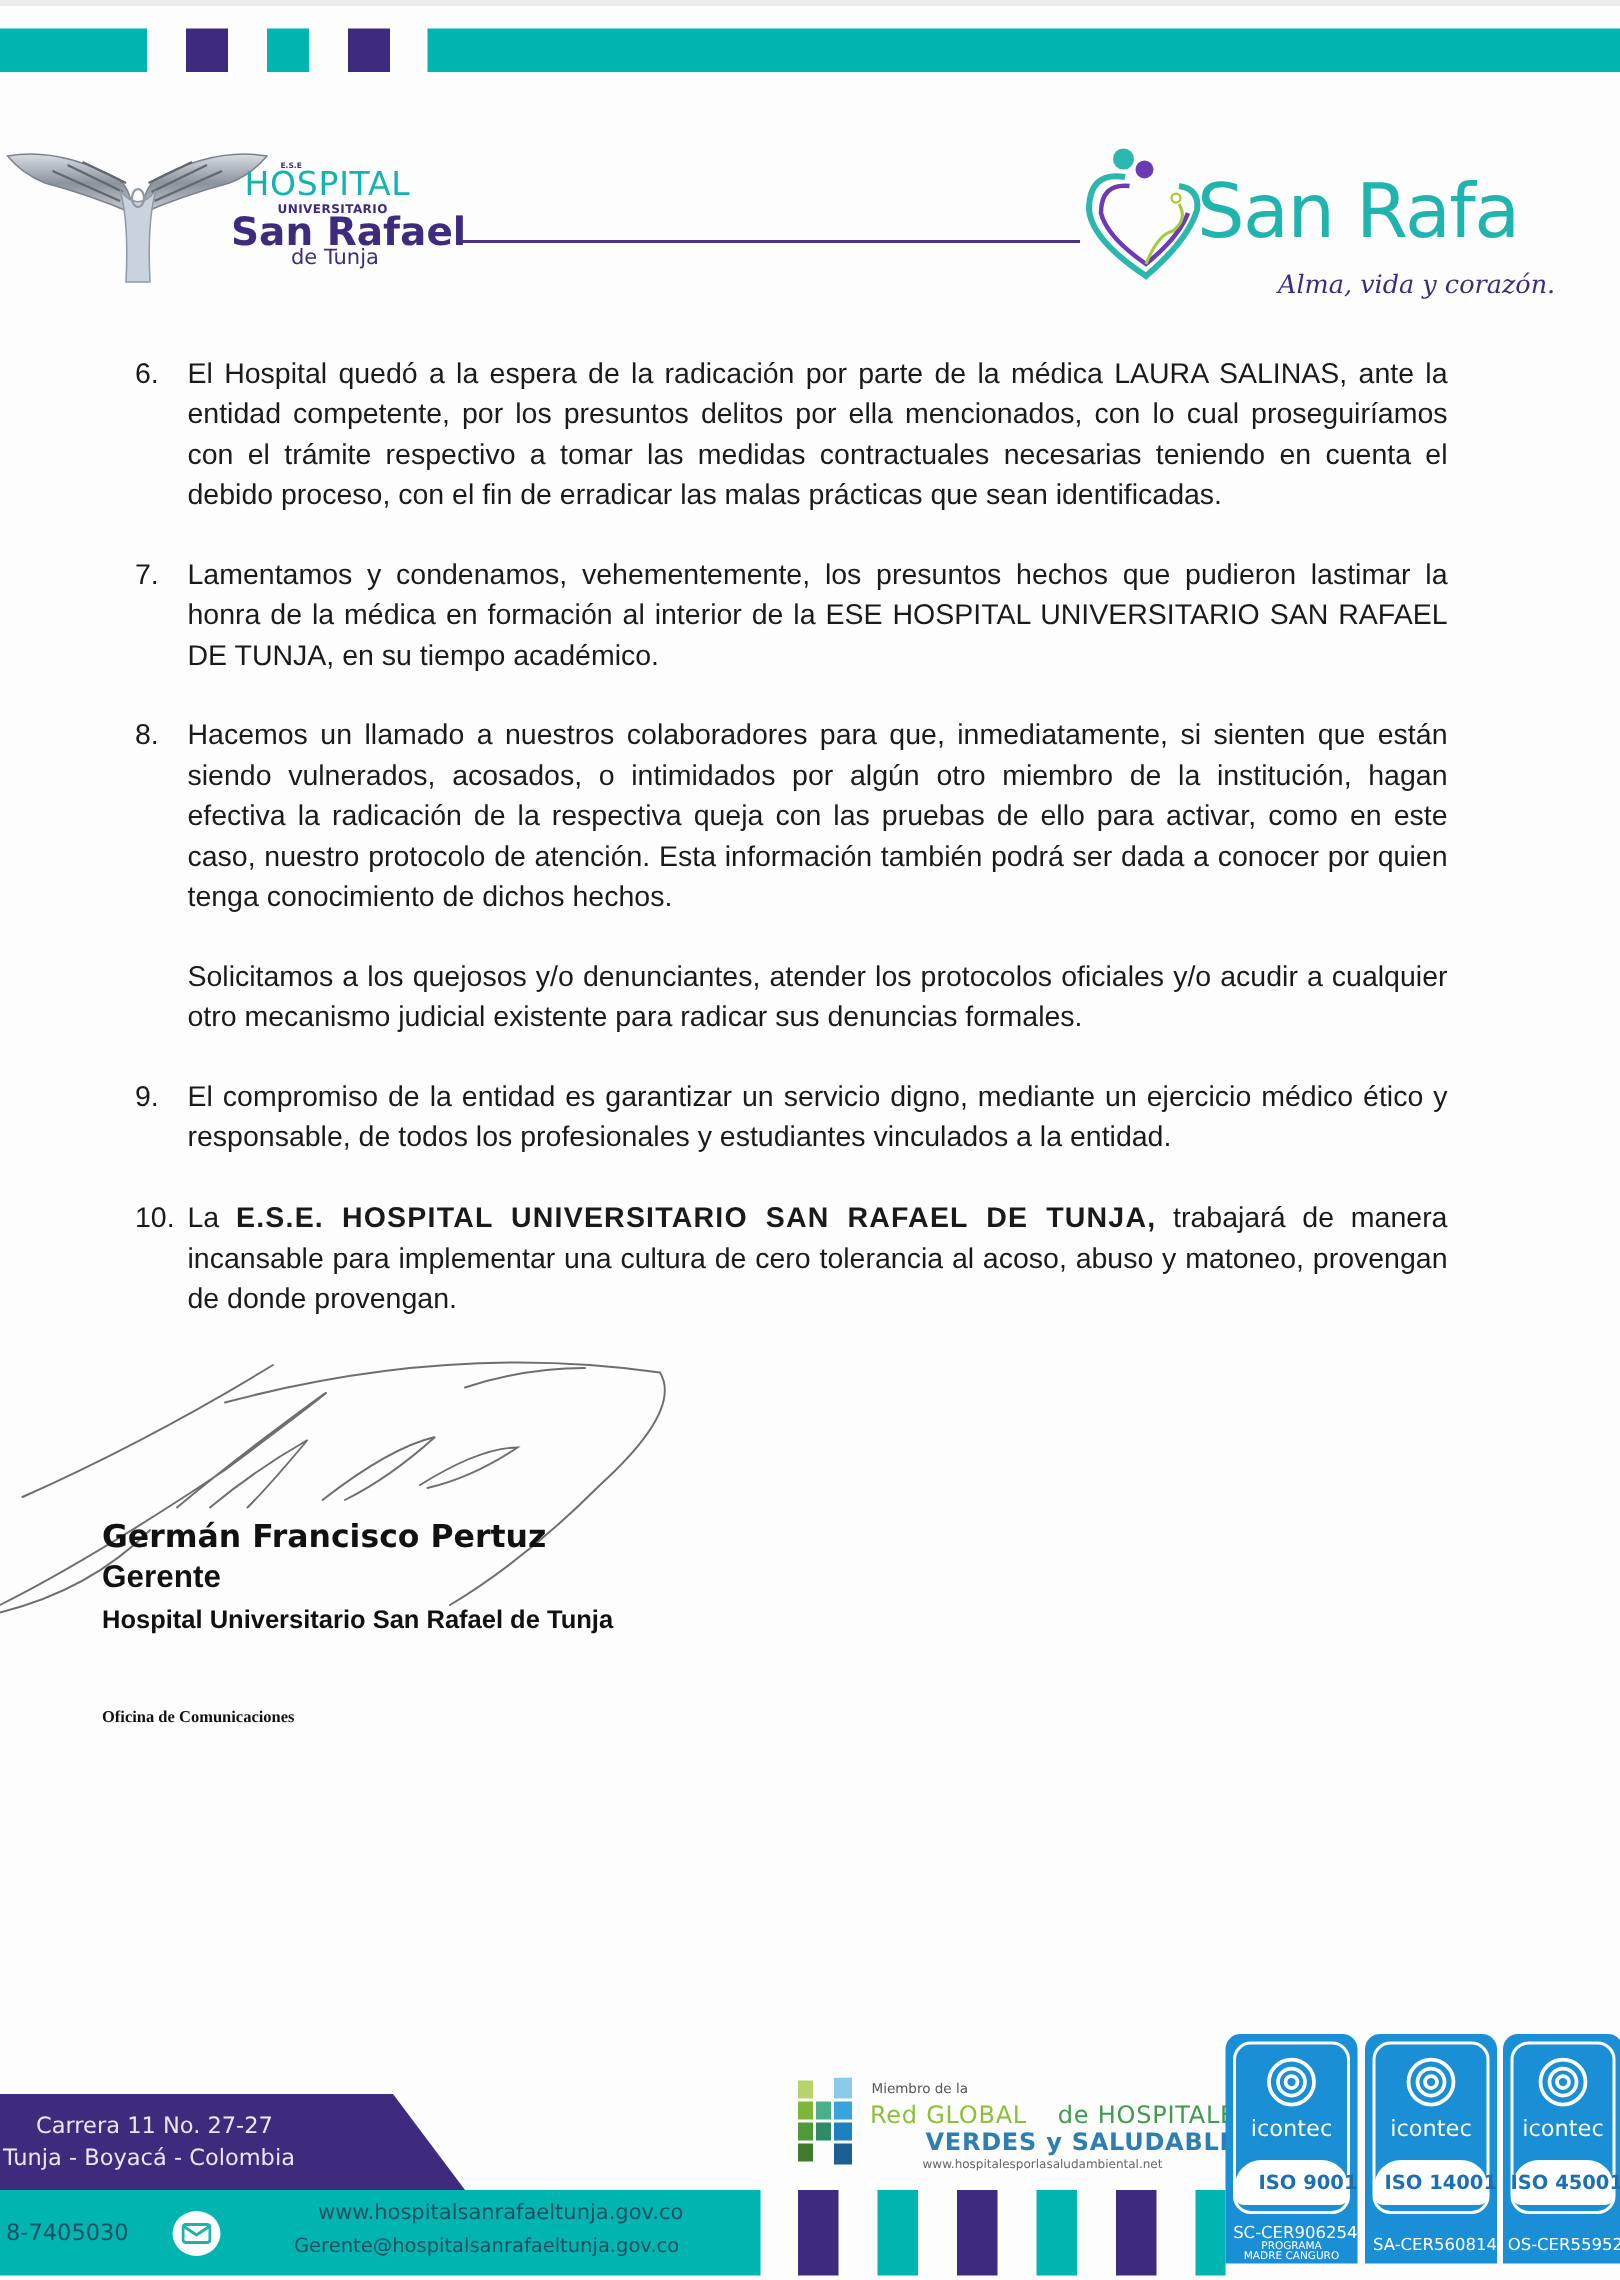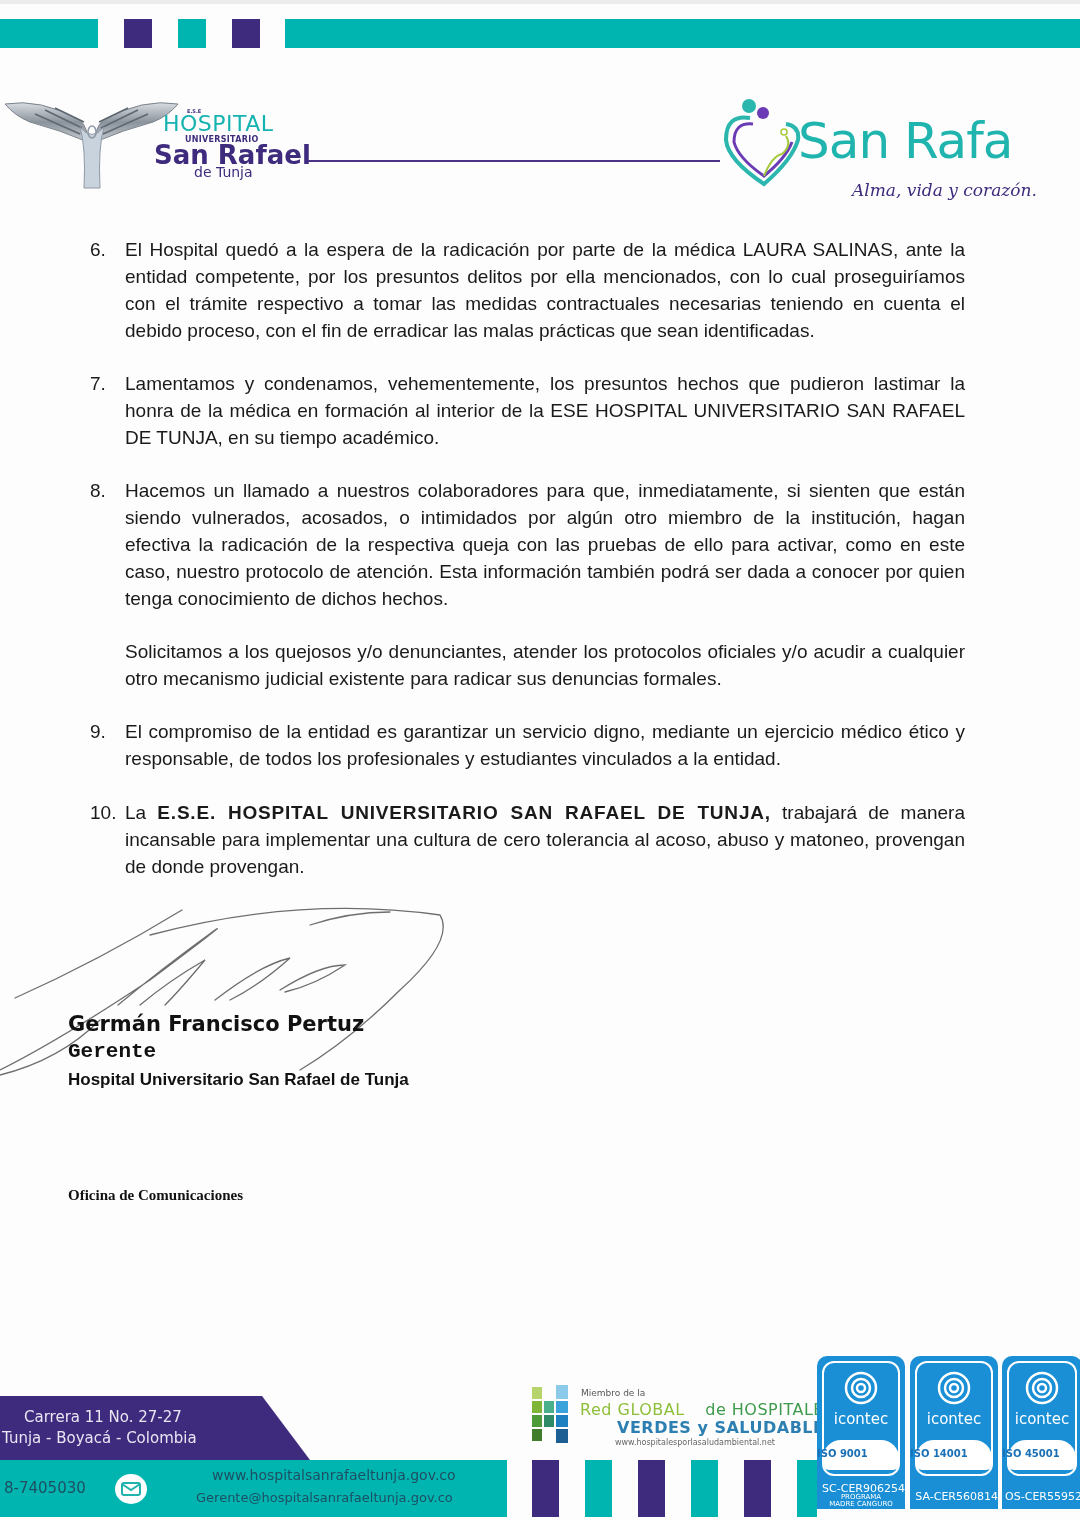--- a/index.html
+++ b/index.html
@@ -27,23 +27,23 @@
     
     .body-text { position: absolute; left: 0; top: 236px; width: 1080px; font-family: "Liberation Sans", sans-serif; font-size: 19px; line-height: 27px; color: #1a1a1a; }
     .item { position: absolute; left: 90px; width: 875px; }
     .item .num { position: absolute; left: 0; top: 0; width: 34px; }
     .item .txt { margin-left: 35px; text-align: justify; text-align-last: left; }
     .item .txt b { font-weight: bold; letter-spacing: 0.8px; }
 
     
     .signature { position: absolute; left: 0; top: 900px; width: 460px; height: 180px; }
     .sig-name { position: absolute; left: 68px; top: 1012px; font-size: 21px; font-weight: bold; font-family: "DejaVu Sans", sans-serif; color: #111; }
-    .sig-role { position: absolute; left: 68px; top: 1040px; font-size: 21px; font-weight: bold; font-family: Liberation Mono, monospace; color: #111; }
+    .sig-role { position: absolute; left: 68px; top: 1040px; font-size: 21px; font-weight: bold; font-family: Liberation Sans, sans-serif; color: #111; }
     .sig-org { position: absolute; left: 68px; top: 1070px; font-size: 17px; font-weight: bold; font-family: "Liberation Sans", sans-serif; color: #111; }
-    .office { position: absolute; left: 68px; top: 1139px; font-size: 15px; font-weight: bold; font-family: "Liberation Serif", serif; color: #111; margin-top: 48px; }
+    .office { position: absolute; left: 68px; top: 1139px; font-size: 11px; font-weight: bold; font-family: "Liberation Serif", serif; color: #111; }
 
     
     .foot-purple { position: absolute; left: 0; top: 1396px; width: 310px; height: 64px; background: #3f2b7e; clip-path: polygon(0 0, 262px 0, 310px 64px, 0 64px); }
     .foot-addr1 { position: absolute; left: 24px; top: 1408px; font-size: 15px; color: #e9e6f3; font-family: "DejaVu Sans", sans-serif; }
     .foot-addr2 { position: absolute; left: 2px; top: 1429px; font-size: 15px; color: #e9e6f3; font-family: "DejaVu Sans", sans-serif; }
     .foot-teal { position: absolute; left: 0; top: 1460px; width: 507px; height: 57px; background: #00b5b0; }
     .foot-phone { position: absolute; left: 4px; top: 1479px; font-size: 15px; color: #1d4f63; font-family: "DejaVu Sans", sans-serif; }
     .mail-circle { position: absolute; left: 115px; top: 1474px; width: 32px; height: 30px; border-radius: 50%; background: #fff; display: flex; align-items: center; justify-content: center; }
     .foot-web { position: absolute; left: 212px; top: 1467px; font-size: 14px; color: #1d4f63; font-family: "DejaVu Sans", sans-serif; }
     .foot-mail { position: absolute; left: 196px; top: 1490px; font-size: 13px; color: #1d4f63; font-family: "DejaVu Sans", sans-serif; }
@@ -55,21 +55,21 @@
     .rg-line2 { position: absolute; left: 580px; top: 1418px; font-size: 16px; color: #2c7fb0; letter-spacing: 0.5px; font-weight: bold; margin-left: 37px; }
     .rg-url { position: absolute; left: 615px; top: 1438px; font-size: 8px; color: #666; }
 
     .stripe { position: absolute; top: 1460px; width: 27px; height: 57px; }
 
     .cert { position: absolute; top: 1356px; width: 88px; height: 153px; background: #1a8fd6; border-radius: 10px 10px 0 0; }
     .cert-inner { position: absolute; left: 5px; top: 5px; right: 5px; height: 115px; border: 2px solid #fff; border-radius: 12px; }
     .cert-logo { position: absolute; left: 0; right: 0; top: 14px; text-align: center; }
     .cert-brand { position: absolute; left: 0; right: 0; top: 54px; text-align: center; color: #fff; font-size: 15px; font-family: "DejaVu Sans", sans-serif; }
     .cert-iso-box { position: absolute; left: 6px; right: 6px; top: 84px; height: 30px; background: #fff; border-radius: 18px 18px 6px 6px; }
-    .cert-iso { position: absolute; left: 0; right: 0; top: 92px; text-align: left; color: #1a6fb5; font-size: 10px; font-weight: bold; font-family: "DejaVu Sans", sans-serif; }
+    .cert-iso { position: absolute; left: 0; right: 0; top: 92px; text-align: right; color: #1a6fb5; font-size: 13px; font-weight: bold; font-family: "DejaVu Sans", sans-serif; }
     .cert-code { position: absolute; left: 0; right: 0; top: 126px; text-align: right; color: #fff; font-size: 11px; font-weight: normal; font-family: "DejaVu Sans", sans-serif; }
     .cert-sub { position: absolute; left: 0; right: 0; top: 138px; text-align: center; color: #fff; font-size: 7px; font-weight: normal; line-height: 7px; font-family: "DejaVu Sans", sans-serif; }
   </style>
 </head>
 <body>
 
 <div class="topline"></div>
 <div class="band teal" style="left:0;width:98px;"></div>
 <div class="band purple" style="left:124px;width:28px;"></div>
 <div class="band teal" style="left:178px;width:28px;"></div>

